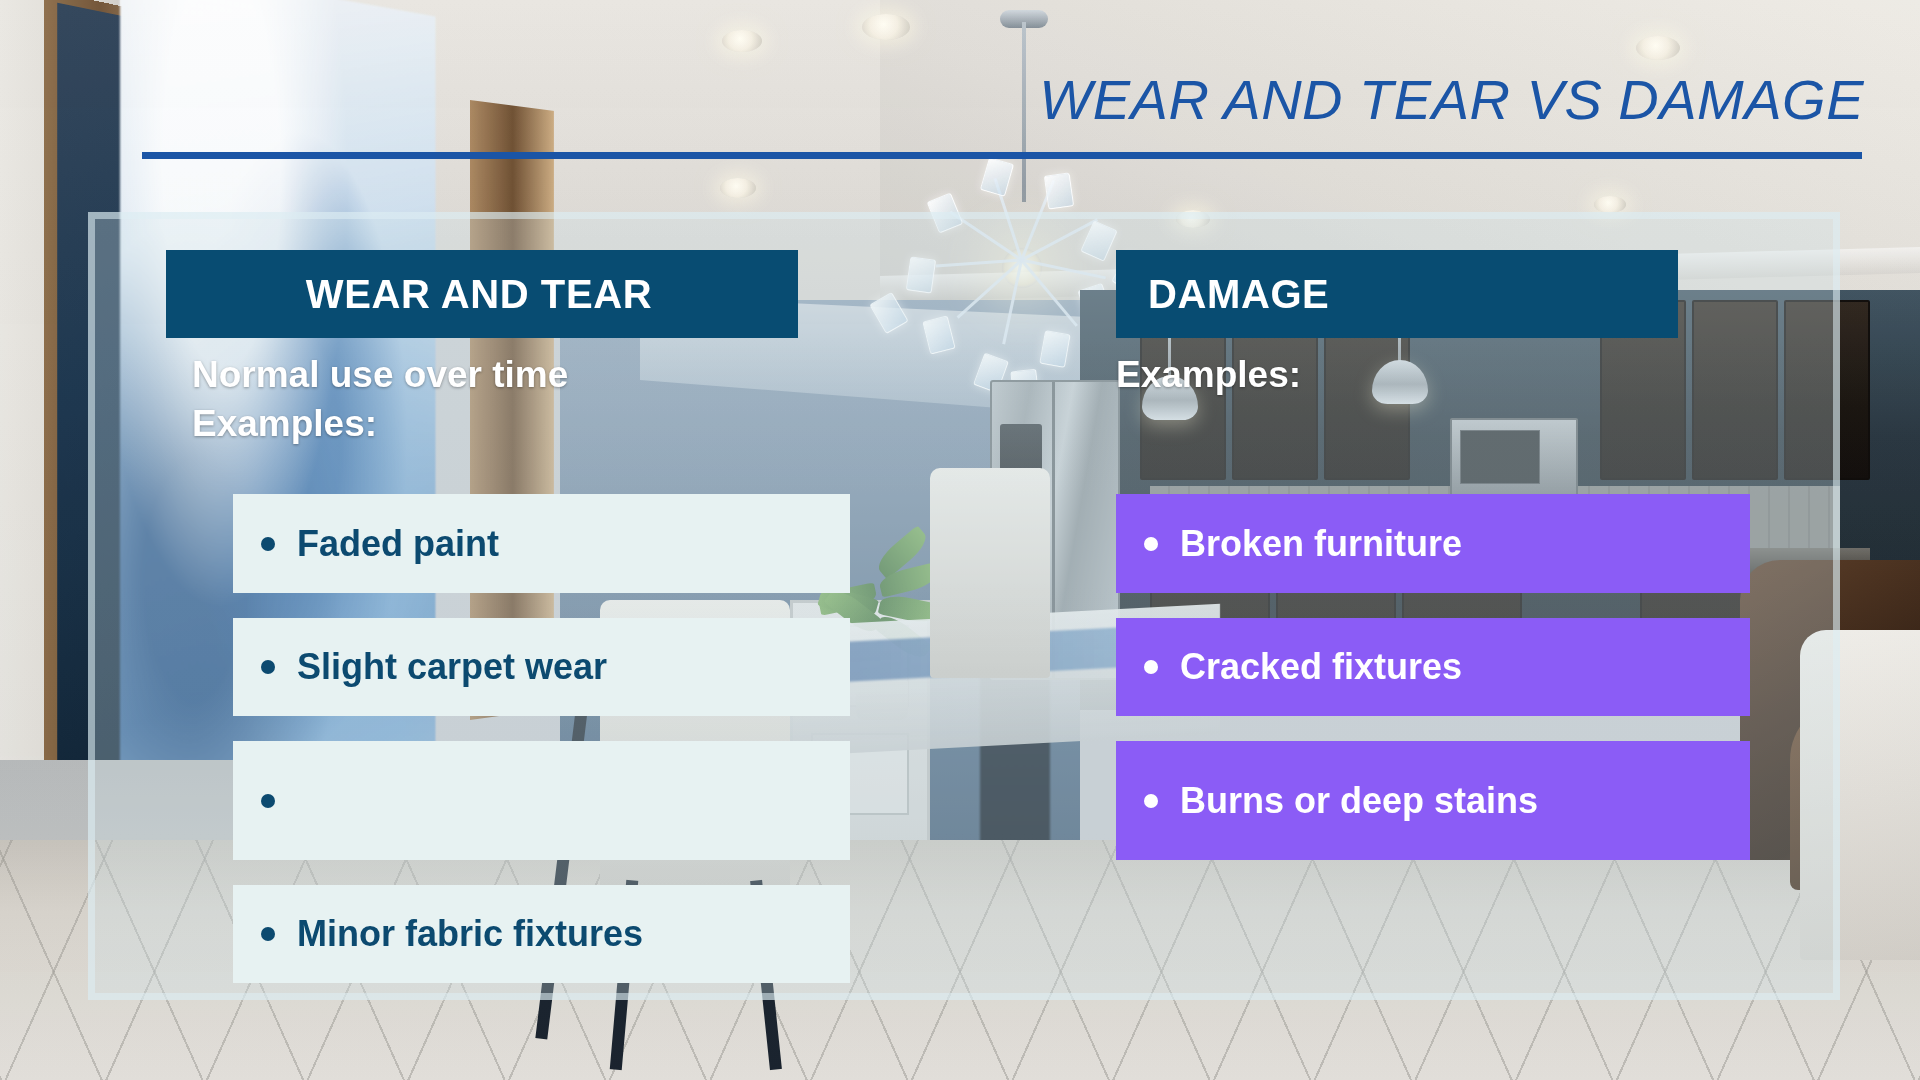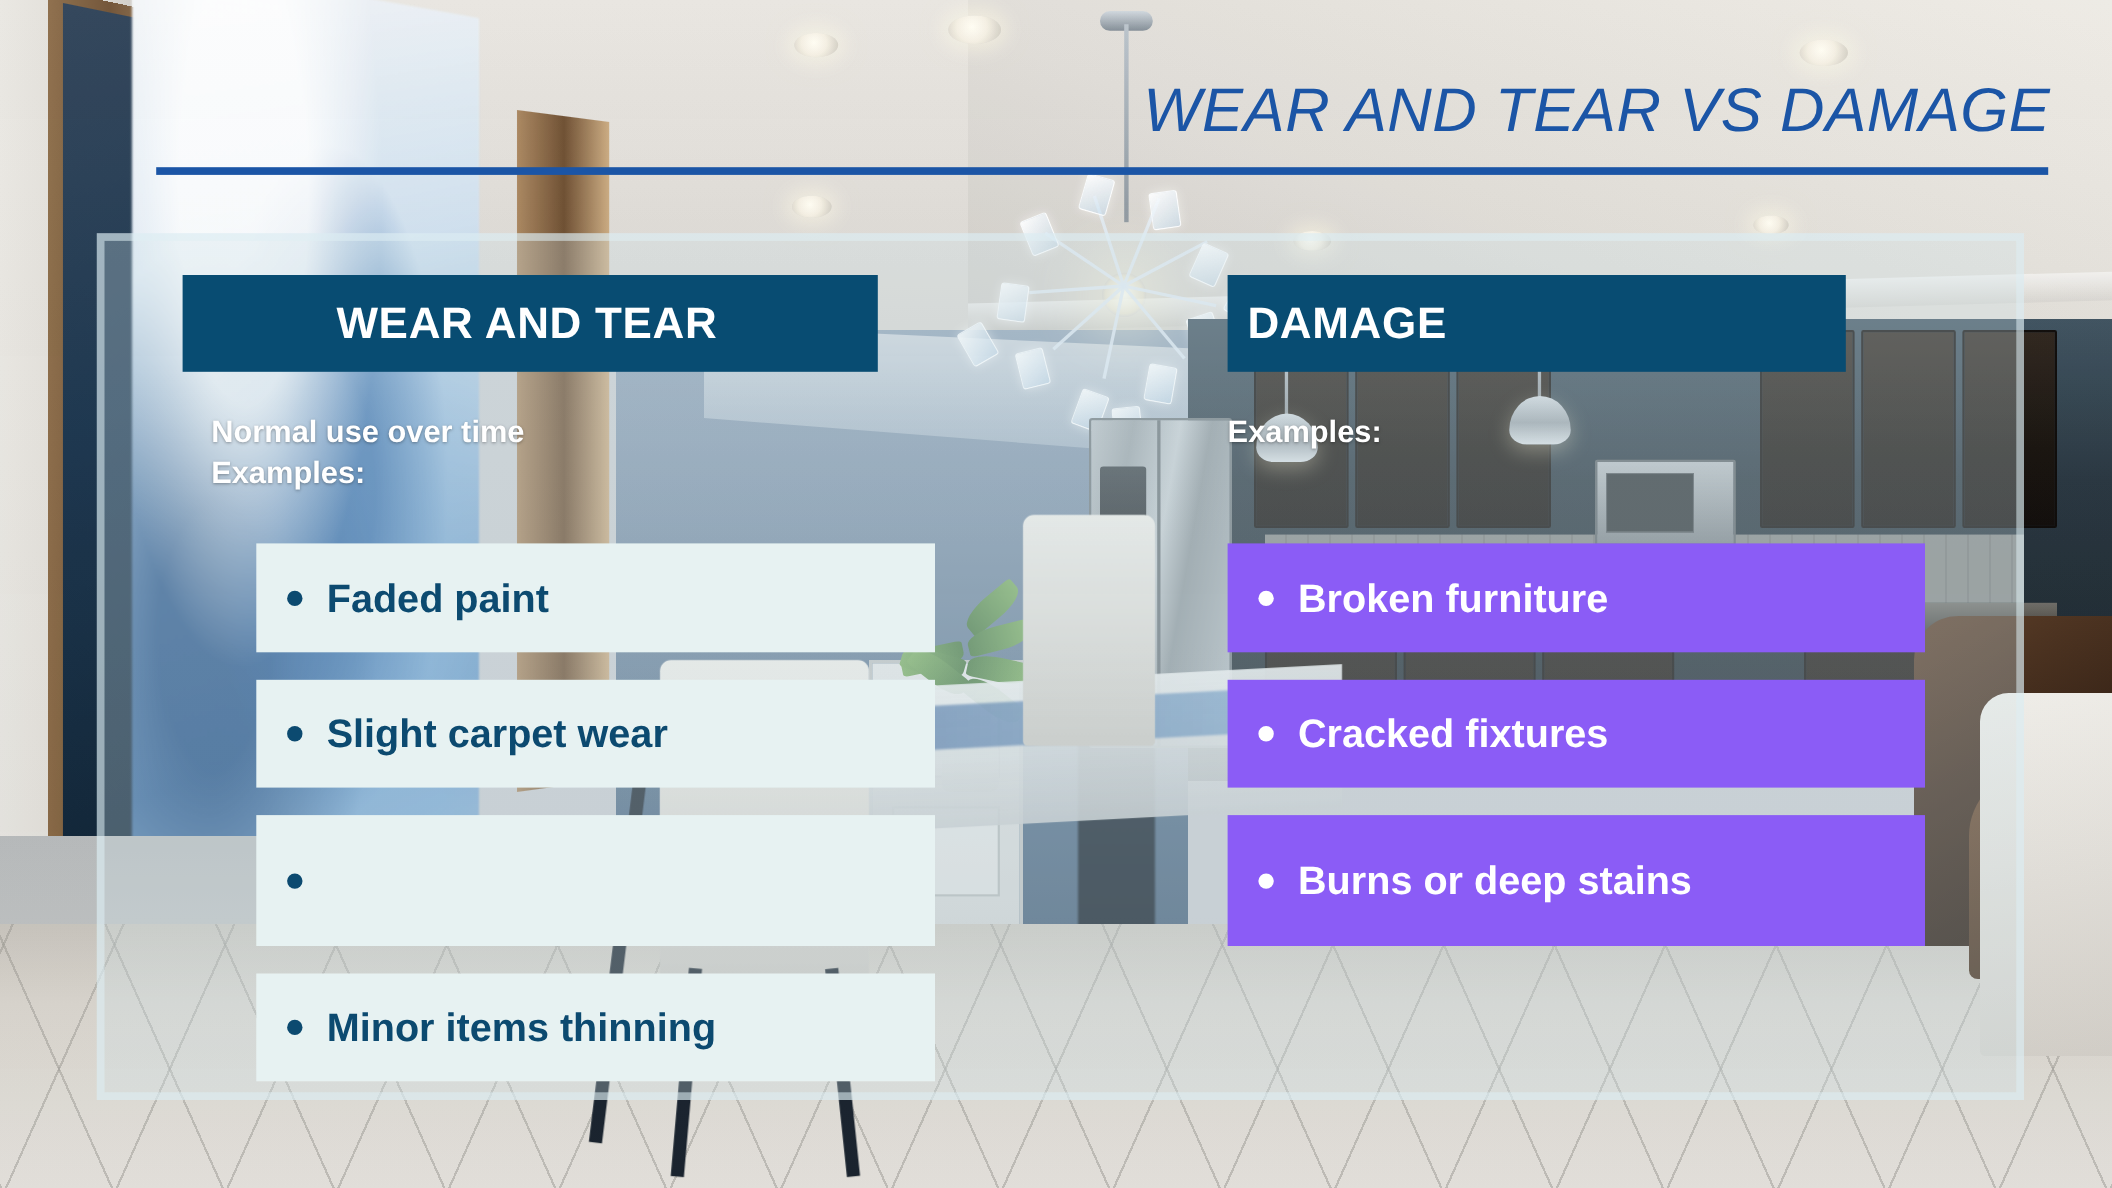--- a/index.html
+++ b/index.html
@@ -173,23 +173,23 @@
   
   .col { position:absolute; top:250px; }
   .col-left  { left:166px; width:632px; }
   .col-right { left:1116px; width:562px; }
 
   .col-header { height:88px; background:#084C72; display:flex; align-items:center; }
   .col-header .htext { color:#ffffff; font-size:40px; font-weight:bold; letter-spacing:.6px; }
   .col-left  .col-header { justify-content:center; }
   .col-left  .col-header .htext { padding-right:6px; }
   .col-right .col-header { justify-content:flex-start; }
-  .col-right .col-header .htext { padding-left:18px; }
-
-  .col-sub { margin-top:36px; color:#ffffff; font-size:28px; font-weight:bold;
+  .col-right .col-header .htext { padding-left:32px; }
+
+  .col-sub { margin-top:12px; color:#ffffff; font-size:37px; font-weight:bold;
              line-height:1.33; text-shadow:0 1px 3px rgba(0,0,0,.35); }
   .col-left .col-sub { padding-left:26px; }
   .col-right .col-sub { padding-left:0px; }
 
   
   .bullets { position:absolute; top:494px; }
   .bullets-left  { left:233px; width:617px; }
   .bullets-right { left:1116px; width:634px; }
 
   .bbox { display:flex; align-items:center; margin-bottom:25px;
@@ -343,21 +343,21 @@
     </div>
     <div class="bbox">
       <span class="dot"></span>
       <span>Slight carpet wear</span>
     </div>
     <div class="bbox">
       <span class="dot"></span>
     </div>
     <div class="bbox">
       <span class="dot"></span>
-      <span>Minor items thinning</span>
+      <span>Minor fabric fixtures</span>
     </div>
   </div>
 
   <div class="col col-right">
     <div class="col-header">
       <span class="htext">DAMAGE</span>
     </div>
     <div class="col-sub">
       <div>Examples:</div>
     </div>

